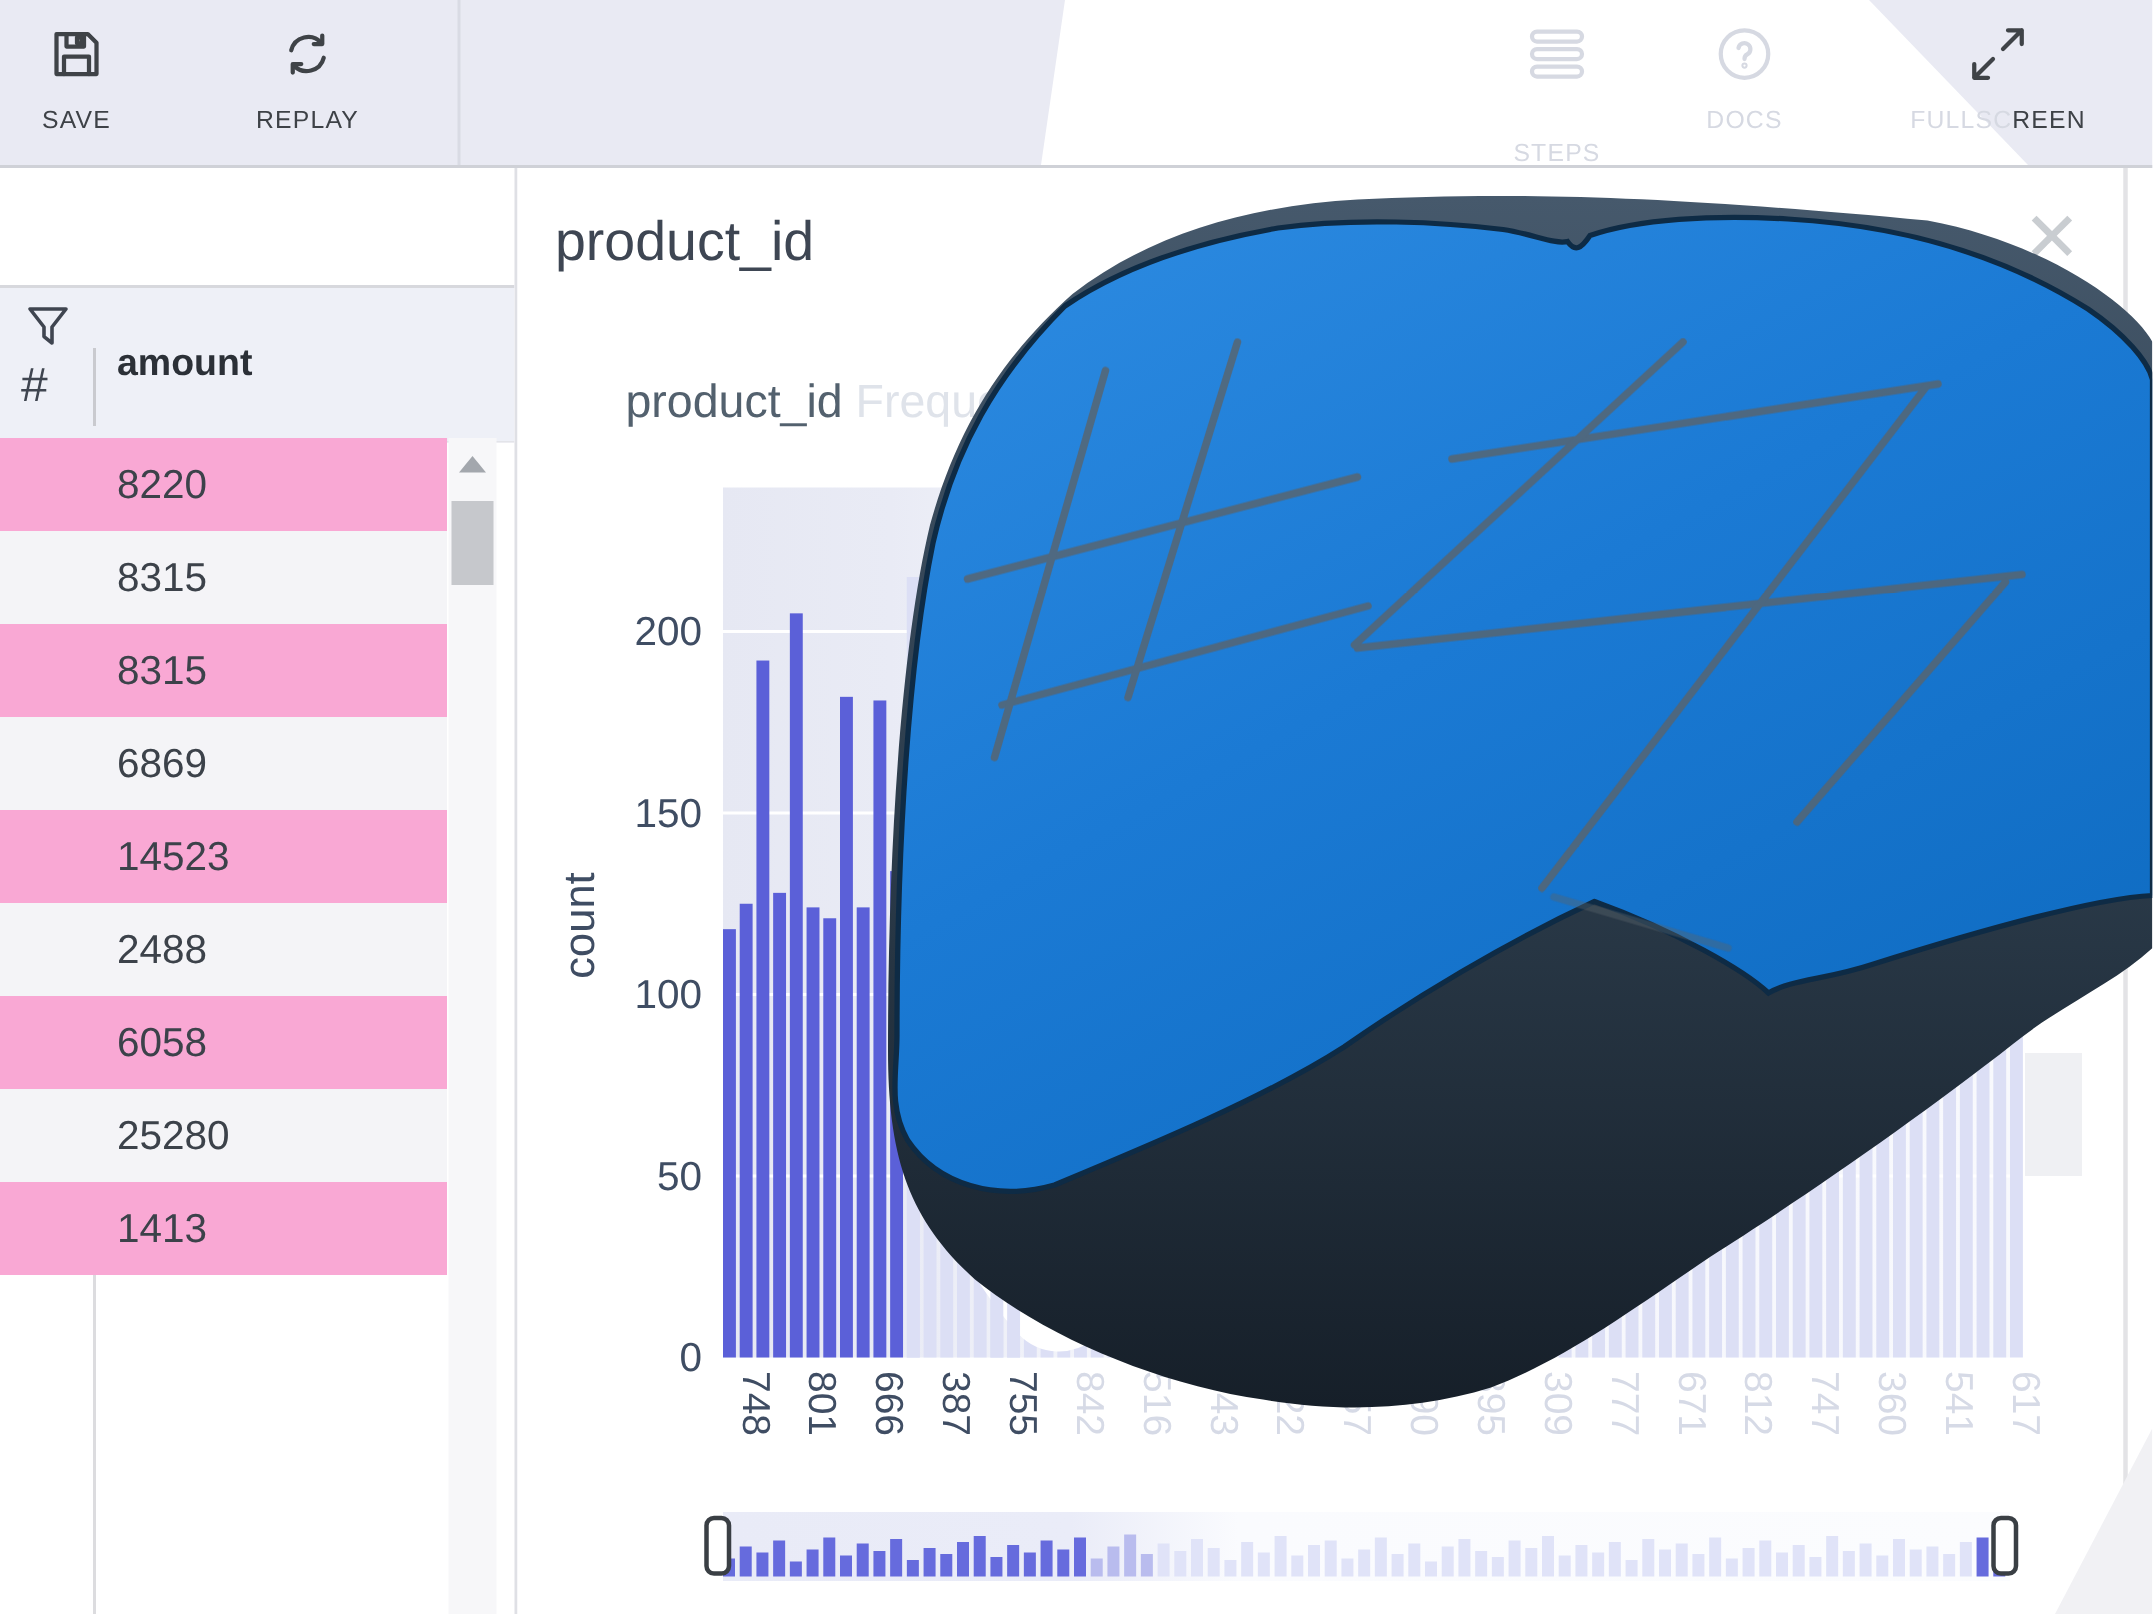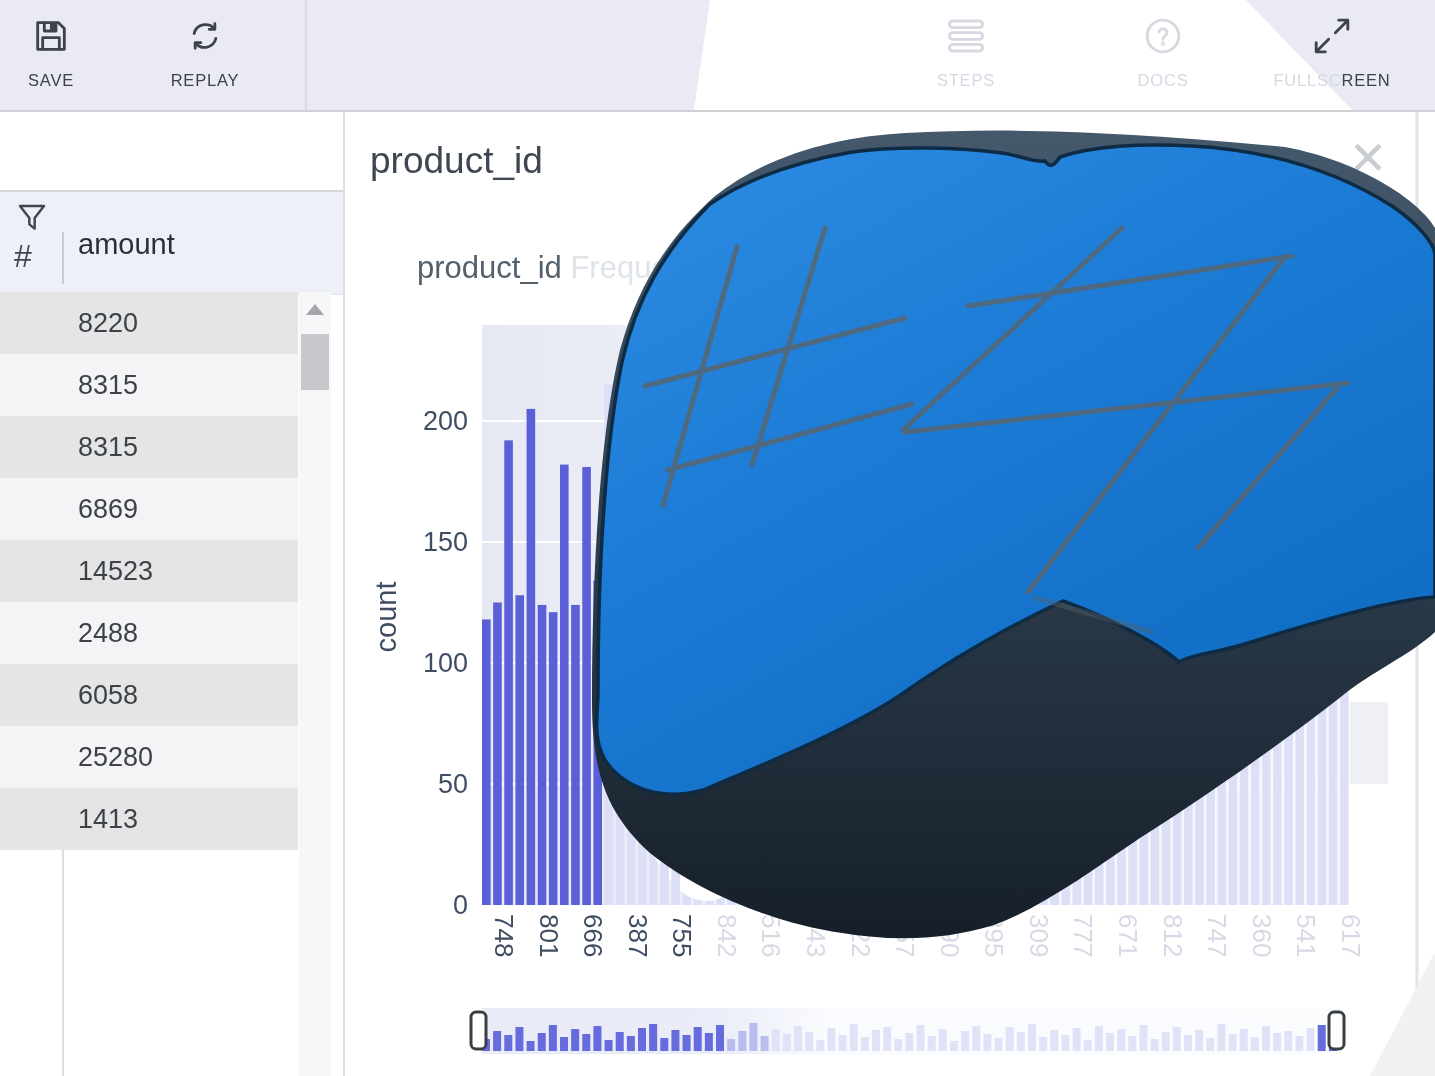--- a/index.html
+++ b/index.html
@@ -18,24 +18,24 @@
   .tool-btn.washed .t-label{color:#d6d9e2;}
   .tool-icon{stroke:#3f4347;fill:none;stroke-width:1.7;stroke-linecap:round;stroke-linejoin:round;}
   .washed .tool-icon{stroke:#d6d9e2;}
   #tb-divider{position:absolute;left:305px;top:0;width:2px;height:110px;background:#d9dbe4;}
 
   
   #sidebar{position:absolute;left:0;top:112px;width:343px;height:964px;background:#ffffff;
            border-right:2px solid #dfe0e5;overflow:hidden;}
   #col-header{position:absolute;left:0;top:78px;width:343px;height:102px;background:#eef0f7;
               border-top:2px solid #d7d8dd;border-bottom:1px solid #e3e4e9;}
-  #col-header .hdr-label{position:absolute;left:78px;top:36px;font-size:29px;font-weight:normal;color:#2b3037;}
+  #col-header .hdr-label{position:absolute;left:78px;top:36px;font-size:25px;font-weight:bold;color:#2b3037;}
   #hdr-divider{position:absolute;left:62px;top:40px;width:2px;height:52px;background:#c9cacf;}
   #rows{position:absolute;left:0;top:180px;width:298px;}
-  .trow{height:62px;line-height:62px;padding-left:78px;font-size:27px;color:#3c424a;background:#e5e5e5;}
+  .trow{height:62px;line-height:62px;padding-left:78px;font-size:27px;color:#3c424a;background:#f9a8d4;}
   .trow:nth-child(even){background:#f4f4f7;}
   #row-divider{position:absolute;left:62px;top:180px;width:2px;height:784px;background:#dcdcdf;}
   #vscroll{position:absolute;left:299px;top:180px;width:32px;height:784px;background:#f7f7f9;}
   #vscroll .up-arrow{position:absolute;left:7px;top:12px;width:0;height:0;
       border-left:9px solid transparent;border-right:9px solid transparent;border-bottom:11px solid #a3a7ad;}
   #vscroll .thumb{position:absolute;left:2px;top:42px;width:28px;height:56px;background:#c6c8cc;}
 
   
   #main{position:absolute;left:345px;top:112px;width:1090px;height:964px;background:#ffffff;}
   #panel-title{position:absolute;left:25px;top:28px;font-size:37px;color:#3e4653;}
@@ -77,21 +77,21 @@
         <path d="M5.5 10.5 A7 7 0 0 1 17.5 7.5"></path>
         <path d="M17.9 4.6 L17.9 8 L14.5 8"></path>
         <path d="M18.5 13.5 A7 7 0 0 1 6.5 16.5"></path>
         <path d="M6.1 19.4 L6.1 16 L9.5 16"></path>
       </g>
         </svg>
     </span>
     <span class="t-label">REPLAY</span>
   </button>
 
-  <button class="tool-btn washed" style="left:908px;width:116px;">
+  <button class="tool-btn washed" style="left:980px;width:116px;gap:22px;">
     <span>
       <svg width="46" height="40" viewBox="0 0 26 24">
           <g class="tool-icon" stroke-width="2">
         <rect x="3" y="3" width="20" height="4" rx="2"></rect>
         <rect x="3" y="10" width="20" height="4" rx="2"></rect>
         <rect x="3" y="17" width="20" height="4" rx="2"></rect>
       </g>
         </svg>
     </span>
     <span class="t-label">STEPS</span>

